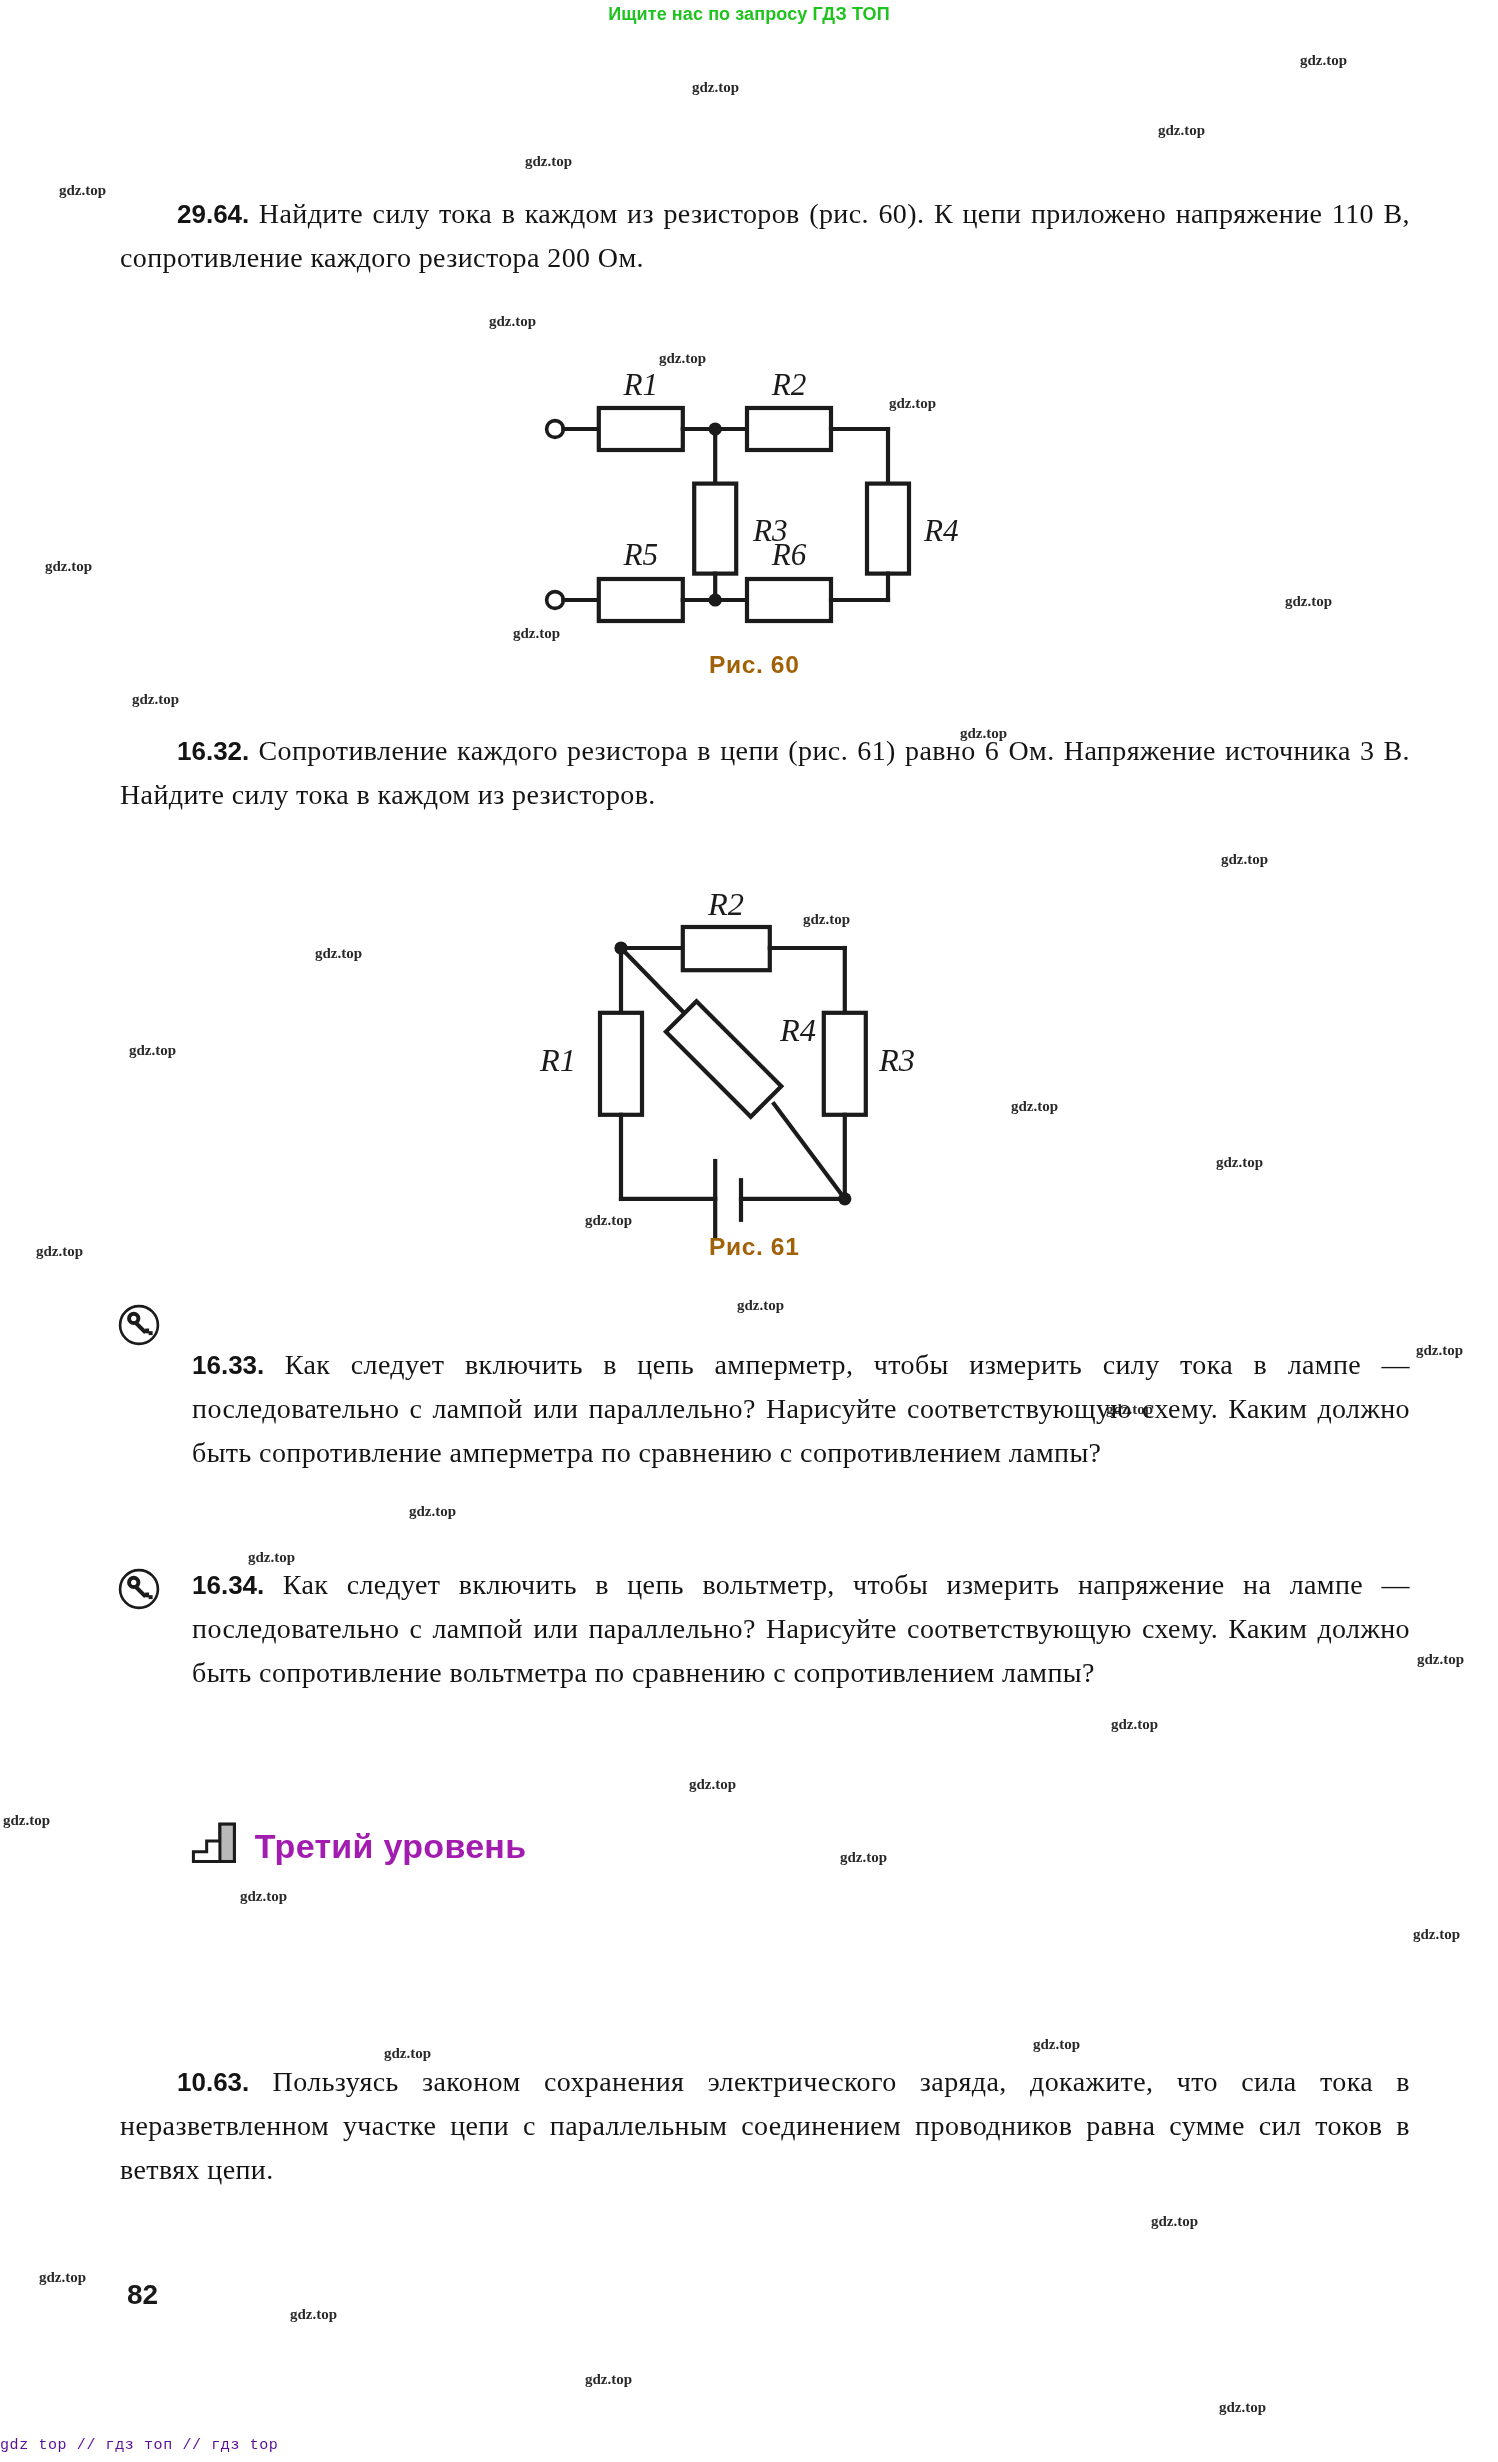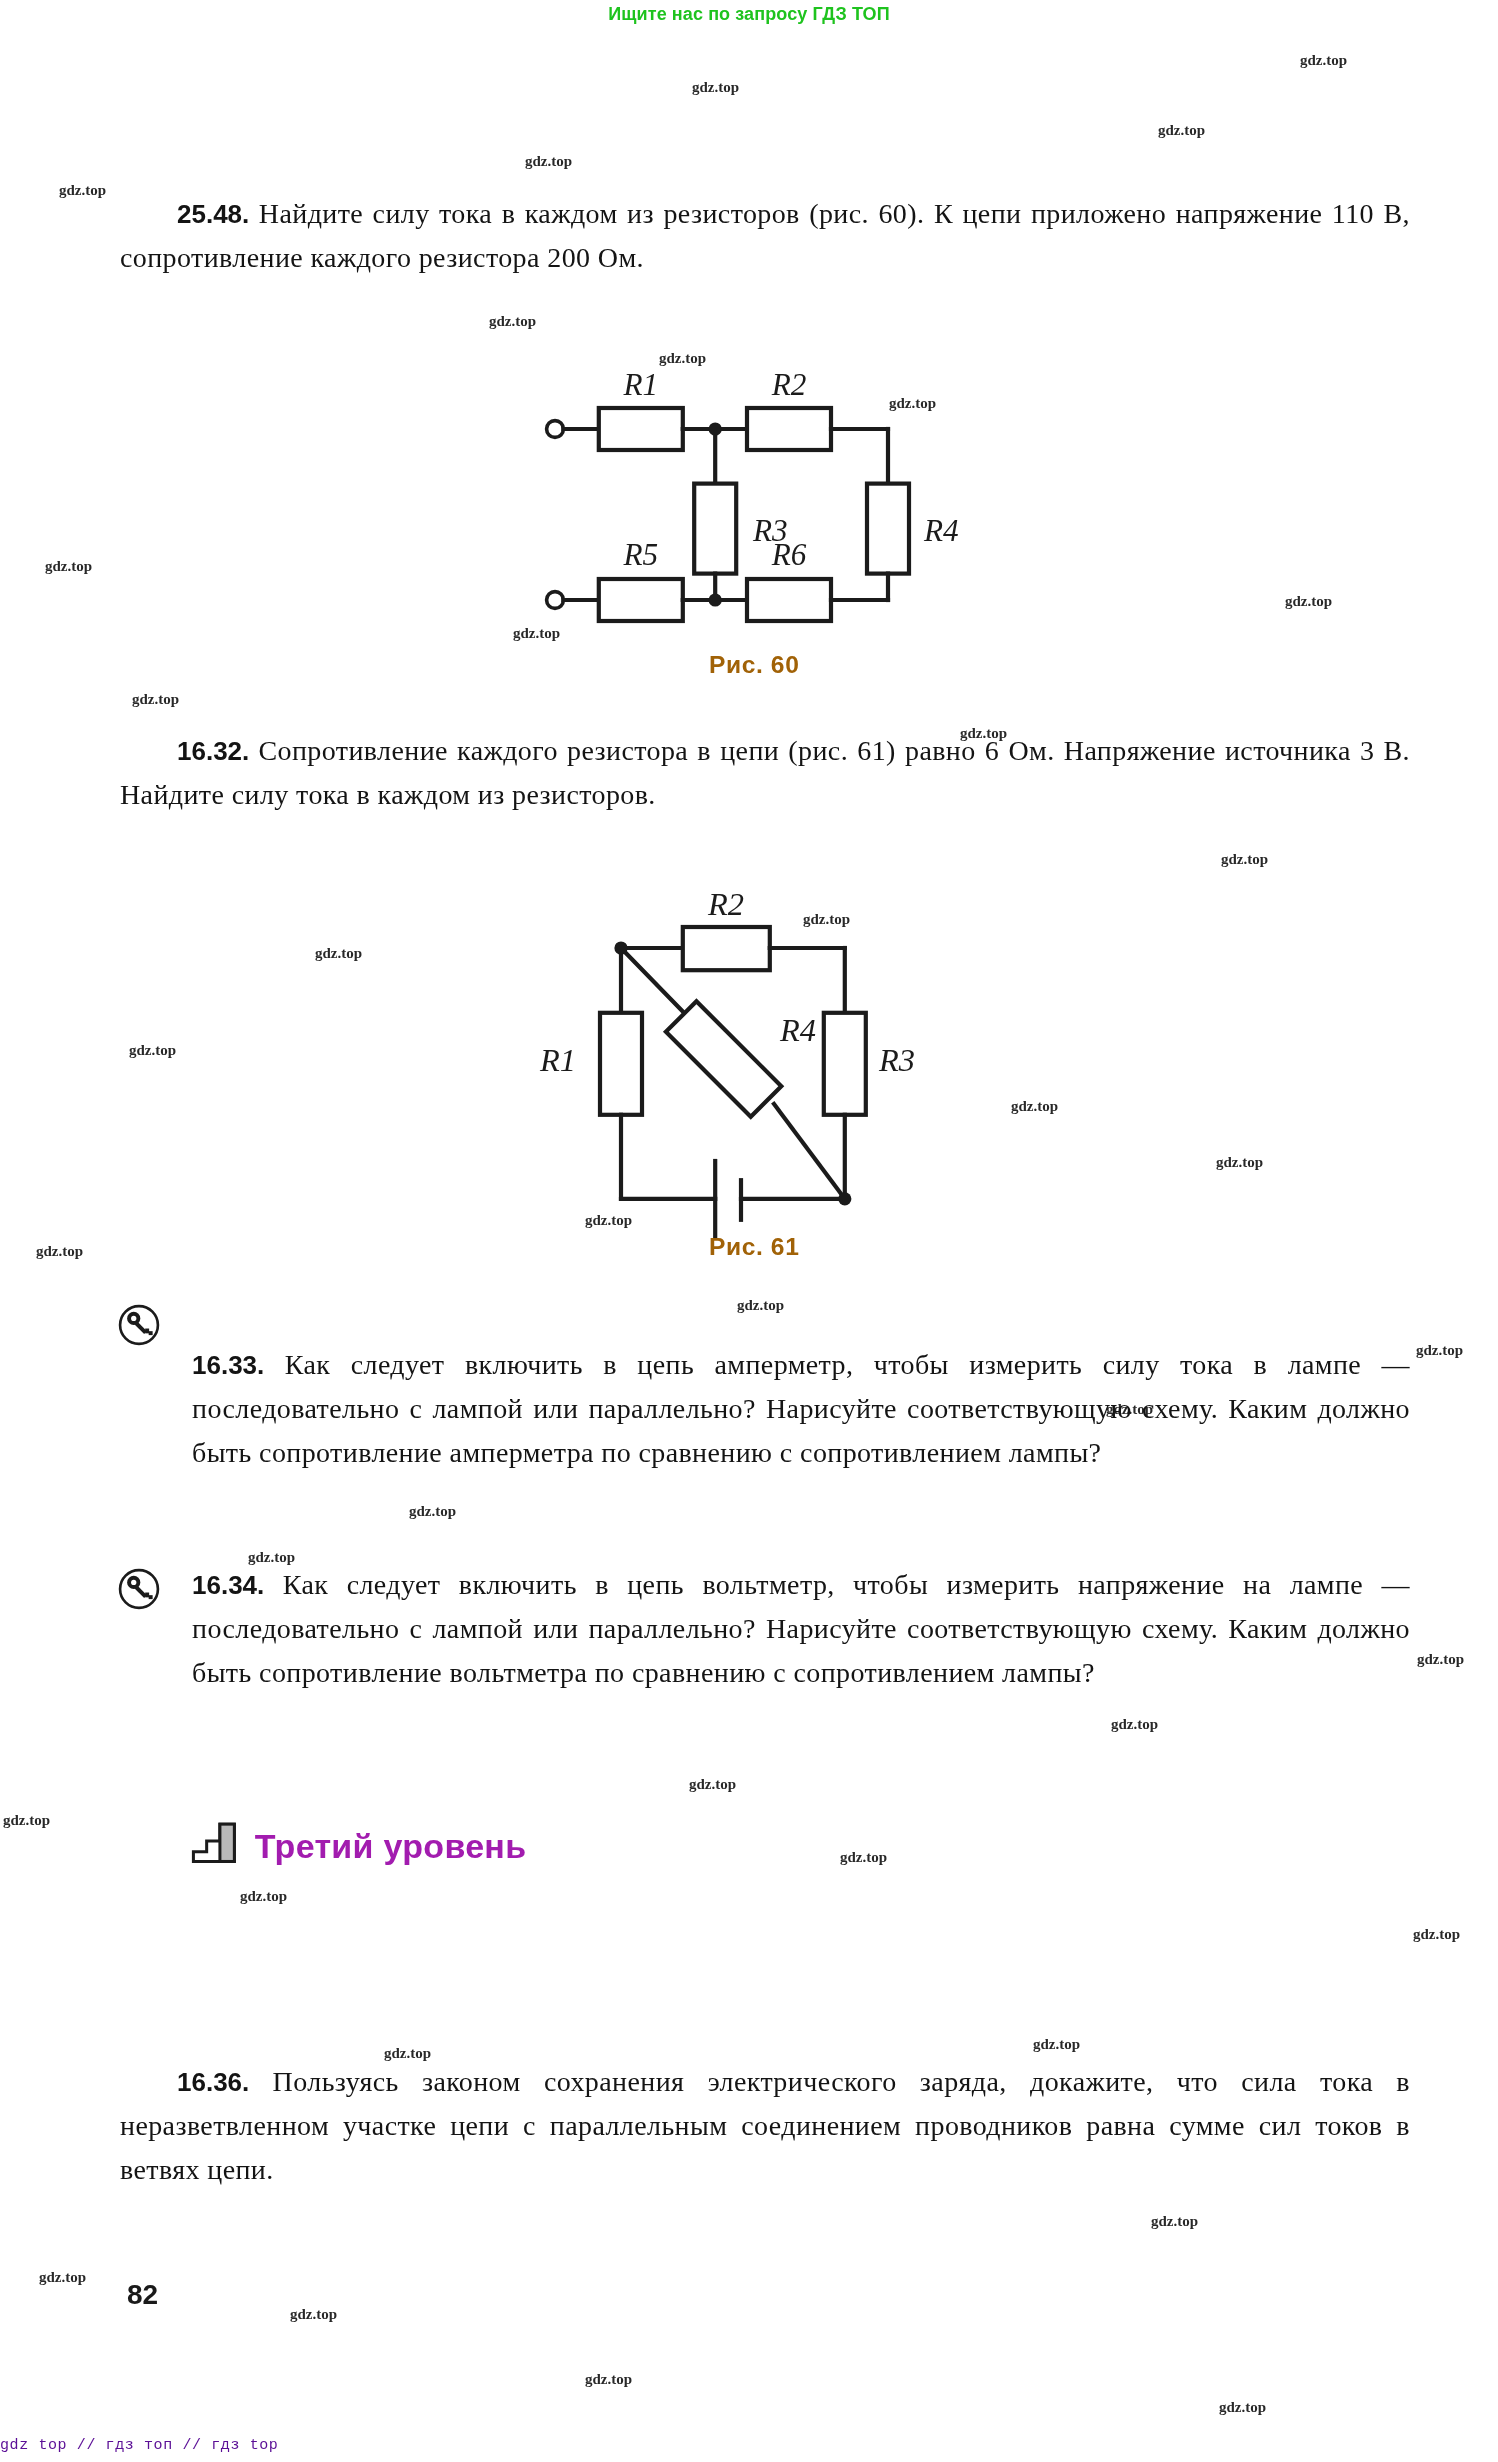--- a/index.html
+++ b/index.html
@@ -121,21 +121,21 @@
   }
 </style>
 </head>
 <body>
 
 <div id="page">
 
   <div class="promo-header">Ищите нас по запросу ГДЗ ТОП</div>
 
   <div class="book-text indent" style="left:120px; top:192px; width:1290px;">
-    <span class="num">25.48.</span>
+    <span class="num">29.64.</span>
     <span>Найдите силу тока в каждом из резисторов (рис. 60). К цепи приложено напряжение 110 В, сопротивление каждого резистора 200 Ом.</span>
   </div>
 
   <div class="figure" style="left:540px; top:372px;">
     <svg width="444" height="252" viewBox="0 0 740 420">
       <g stroke="#1b1b1b" stroke-width="7" fill="none" stroke-linecap="square">
 
         <circle cx="25" cy="95" r="14" fill="#ffffff" stroke-width="6"></circle>
 
         <line x1="39" y1="95" x2="98" y2="95"></line>
@@ -271,21 +271,21 @@
       <g stroke="#1b1b1b" stroke-width="5" fill="none">
         <path d="M4 72 L4 56 L26 56 L26 38 L48 38 L48 10 L72 10 L72 72 Z" fill="#ffffff"></path>
         <rect x="48" y="10" width="24" height="62" fill="#b9b9b9"></rect>
       </g>
     </svg>
     <span class="label">Третий уровень</span>
   </div>
 
 
   <div class="book-text indent" style="left:120px; top:2060px; width:1290px;">
-    <span class="num">16.36.</span>
+    <span class="num">10.63.</span>
     <span>Пользуясь законом сохранения электрического заряда, докажите, что сила тока в неразветвленном участке цепи с параллельным соединением проводников равна сумме сил токов в ветвях цепи.</span>
   </div>
 
   <div class="page-number" style="left:127px; top:2279px;">82</div>
 
   <div class="promo-footer">gdz top  //  гдз топ  //  гдз top</div>
 
   <div id="watermark-layer">
       <div class="wm" style="left: 1300px; top: 52px;">gdz.top</div>
       <div class="wm" style="left: 692px; top: 79px;">gdz.top</div>

